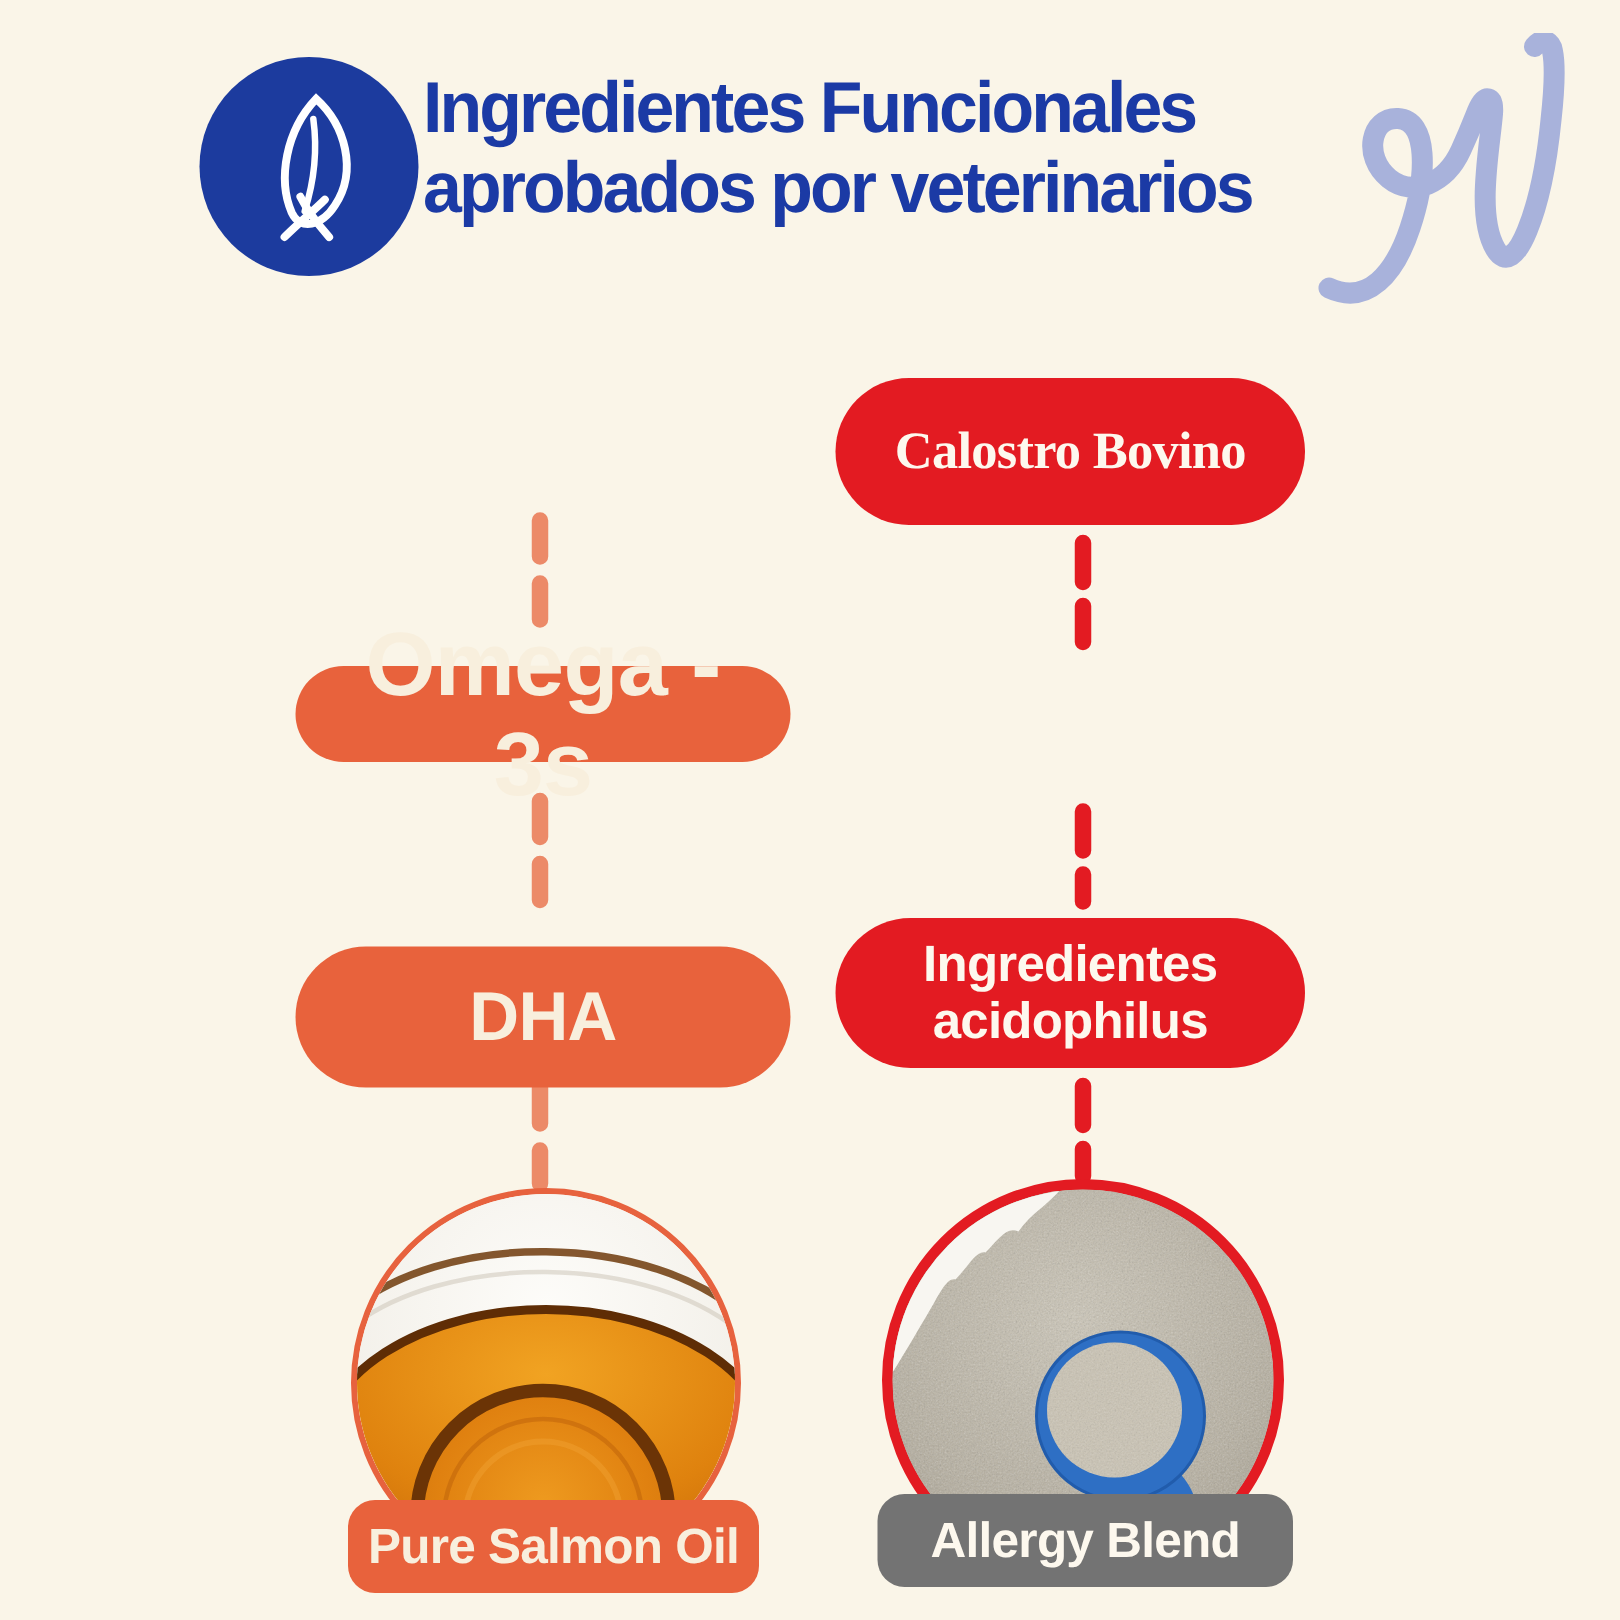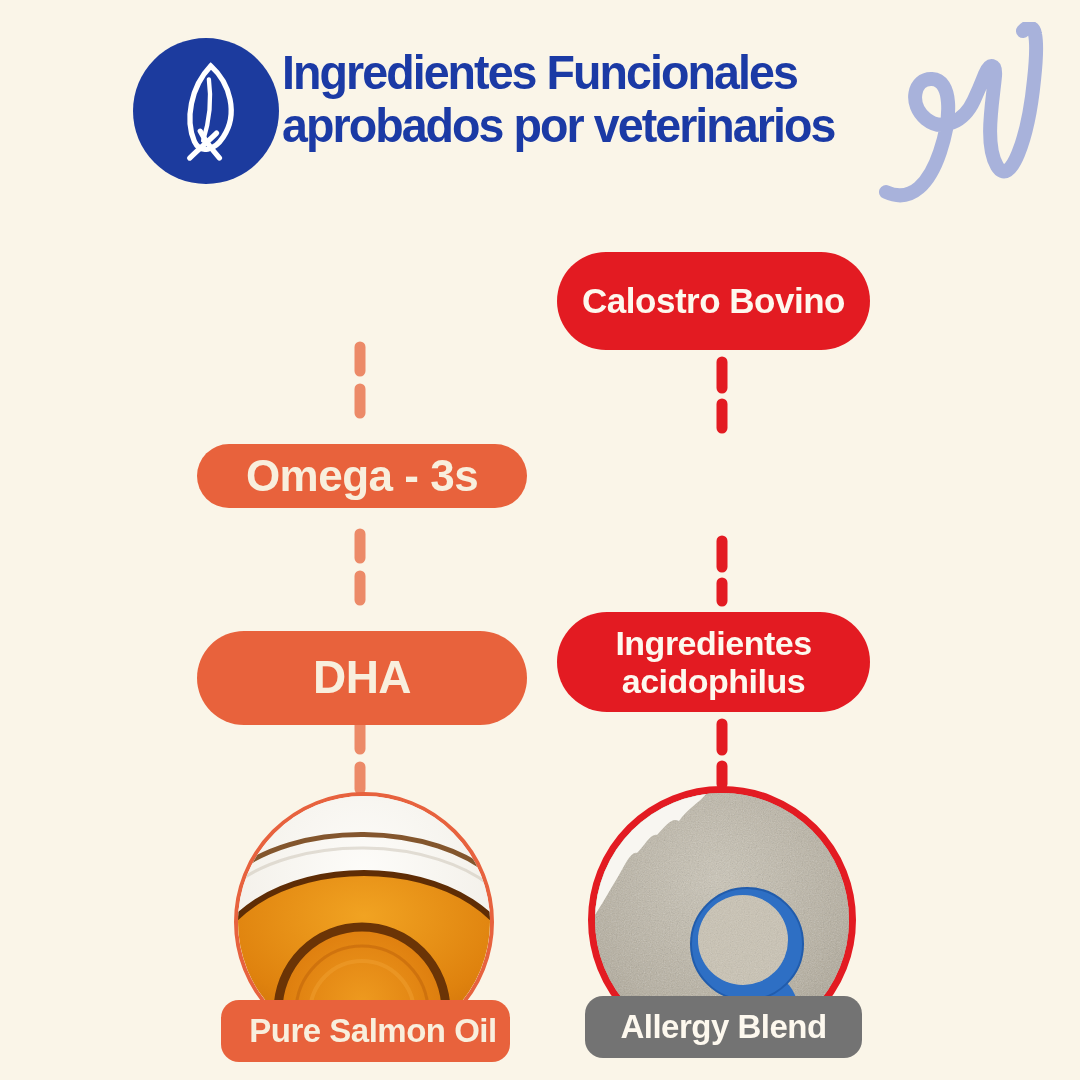--- a/index.html
+++ b/index.html
@@ -25,44 +25,44 @@
   .squiggle{position:absolute;left:878px;top:22px;width:186px;height:188px;}
   
   .pill{
     position:absolute;display:flex;align-items:center;justify-content:center;
     text-align:center;font-weight:700;letter-spacing:-.5px;line-height:1.12;
     border-radius:60px;padding:0 14px;box-sizing:border-box;z-index:2;
   }
   .pill.orange{background:#E8623C;color:#F8EFDD;}
   .pill.red{background:#E31B22;color:#FDF8EE;}
   .p-epa       {left:197px;top:257px;width:330px;height:78px;font-size:46px;}
-  .p-omega     {left:197px;top:444px;width:330px;height:64px;font-size:44px;}
+  .p-omega     {left:197px;top:444px;width:330px;height:64px;font-size:60px;}
   .p-dha       {left:197px;top:631px;width:330px;height:94px;font-size:46px;}
-  .p-calostro  {left:557px;top:252px;width:313px;height:98px;font-size:35px;}
+  .p-calostro  {left:557px;top:252px;width:313px;height:98px;font-size:35px;font-family:Liberation Serif, serif;}
   .p-quercetina{left:557px;top:441px;width:313px;height:88px;font-size:37px;}
   .p-lacto     {left:557px;top:612px;width:313px;height:100px;font-size:34px;}
   
   .connector{position:absolute;width:12px;z-index:1;}
   .c-l1{left:354px;top:340px;height:98px;}
   .c-l2{left:354px;top:527px;height:98px;}
   .c-l3{left:354px;top:718px;height:78px;}
   .c-r1{left:716px;top:355px;height:80px;}
   .c-r2{left:716px;top:534px;height:74px;}
   .c-r3{left:716px;top:717px;height:74px;}
   
   .photo{position:absolute;border-radius:50%;overflow:hidden;z-index:2;box-sizing:border-box;}
   .photo svg{display:block;width:100%;height:100%;}
   .photo-oil{left:234px;top:792px;width:260px;height:260px;border:4px solid #E7623E;background:#F6F4EE;}
   .photo-powder{left:588px;top:786px;width:268px;height:268px;border:7px solid #E31B22;background:#BDB6A7;}
   
   .caption{
     position:absolute;display:flex;align-items:center;justify-content:center;
     font-weight:700;font-size:33px;letter-spacing:-.5px;border-radius:18px;z-index:3;
   }
-  .cap-oil{left:221px;top:1000px;width:274px;height:62px;background:#E8623C;color:#F8EFDD;padding-left:15px;}
+  .cap-oil{left:232px;top:1000px;width:274px;height:62px;background:#E8623C;color:#F8EFDD;}
   .cap-powder{left:585px;top:996px;width:277px;height:62px;background:#737373;color:#FDF8EE;}
 </style>
 </head>
 <body>
 
 <div class="canvas">
 
   <div class="badge">
     <svg viewBox="0 0 100 110" fill="none" stroke="#FFFFFF" stroke-width="5.5" stroke-linecap="round">
       <path d="M55,8 C75,26 84,58 68,82 C59,96 44,100 38,87 C28,64 34,30 55,8 Z"></path>

